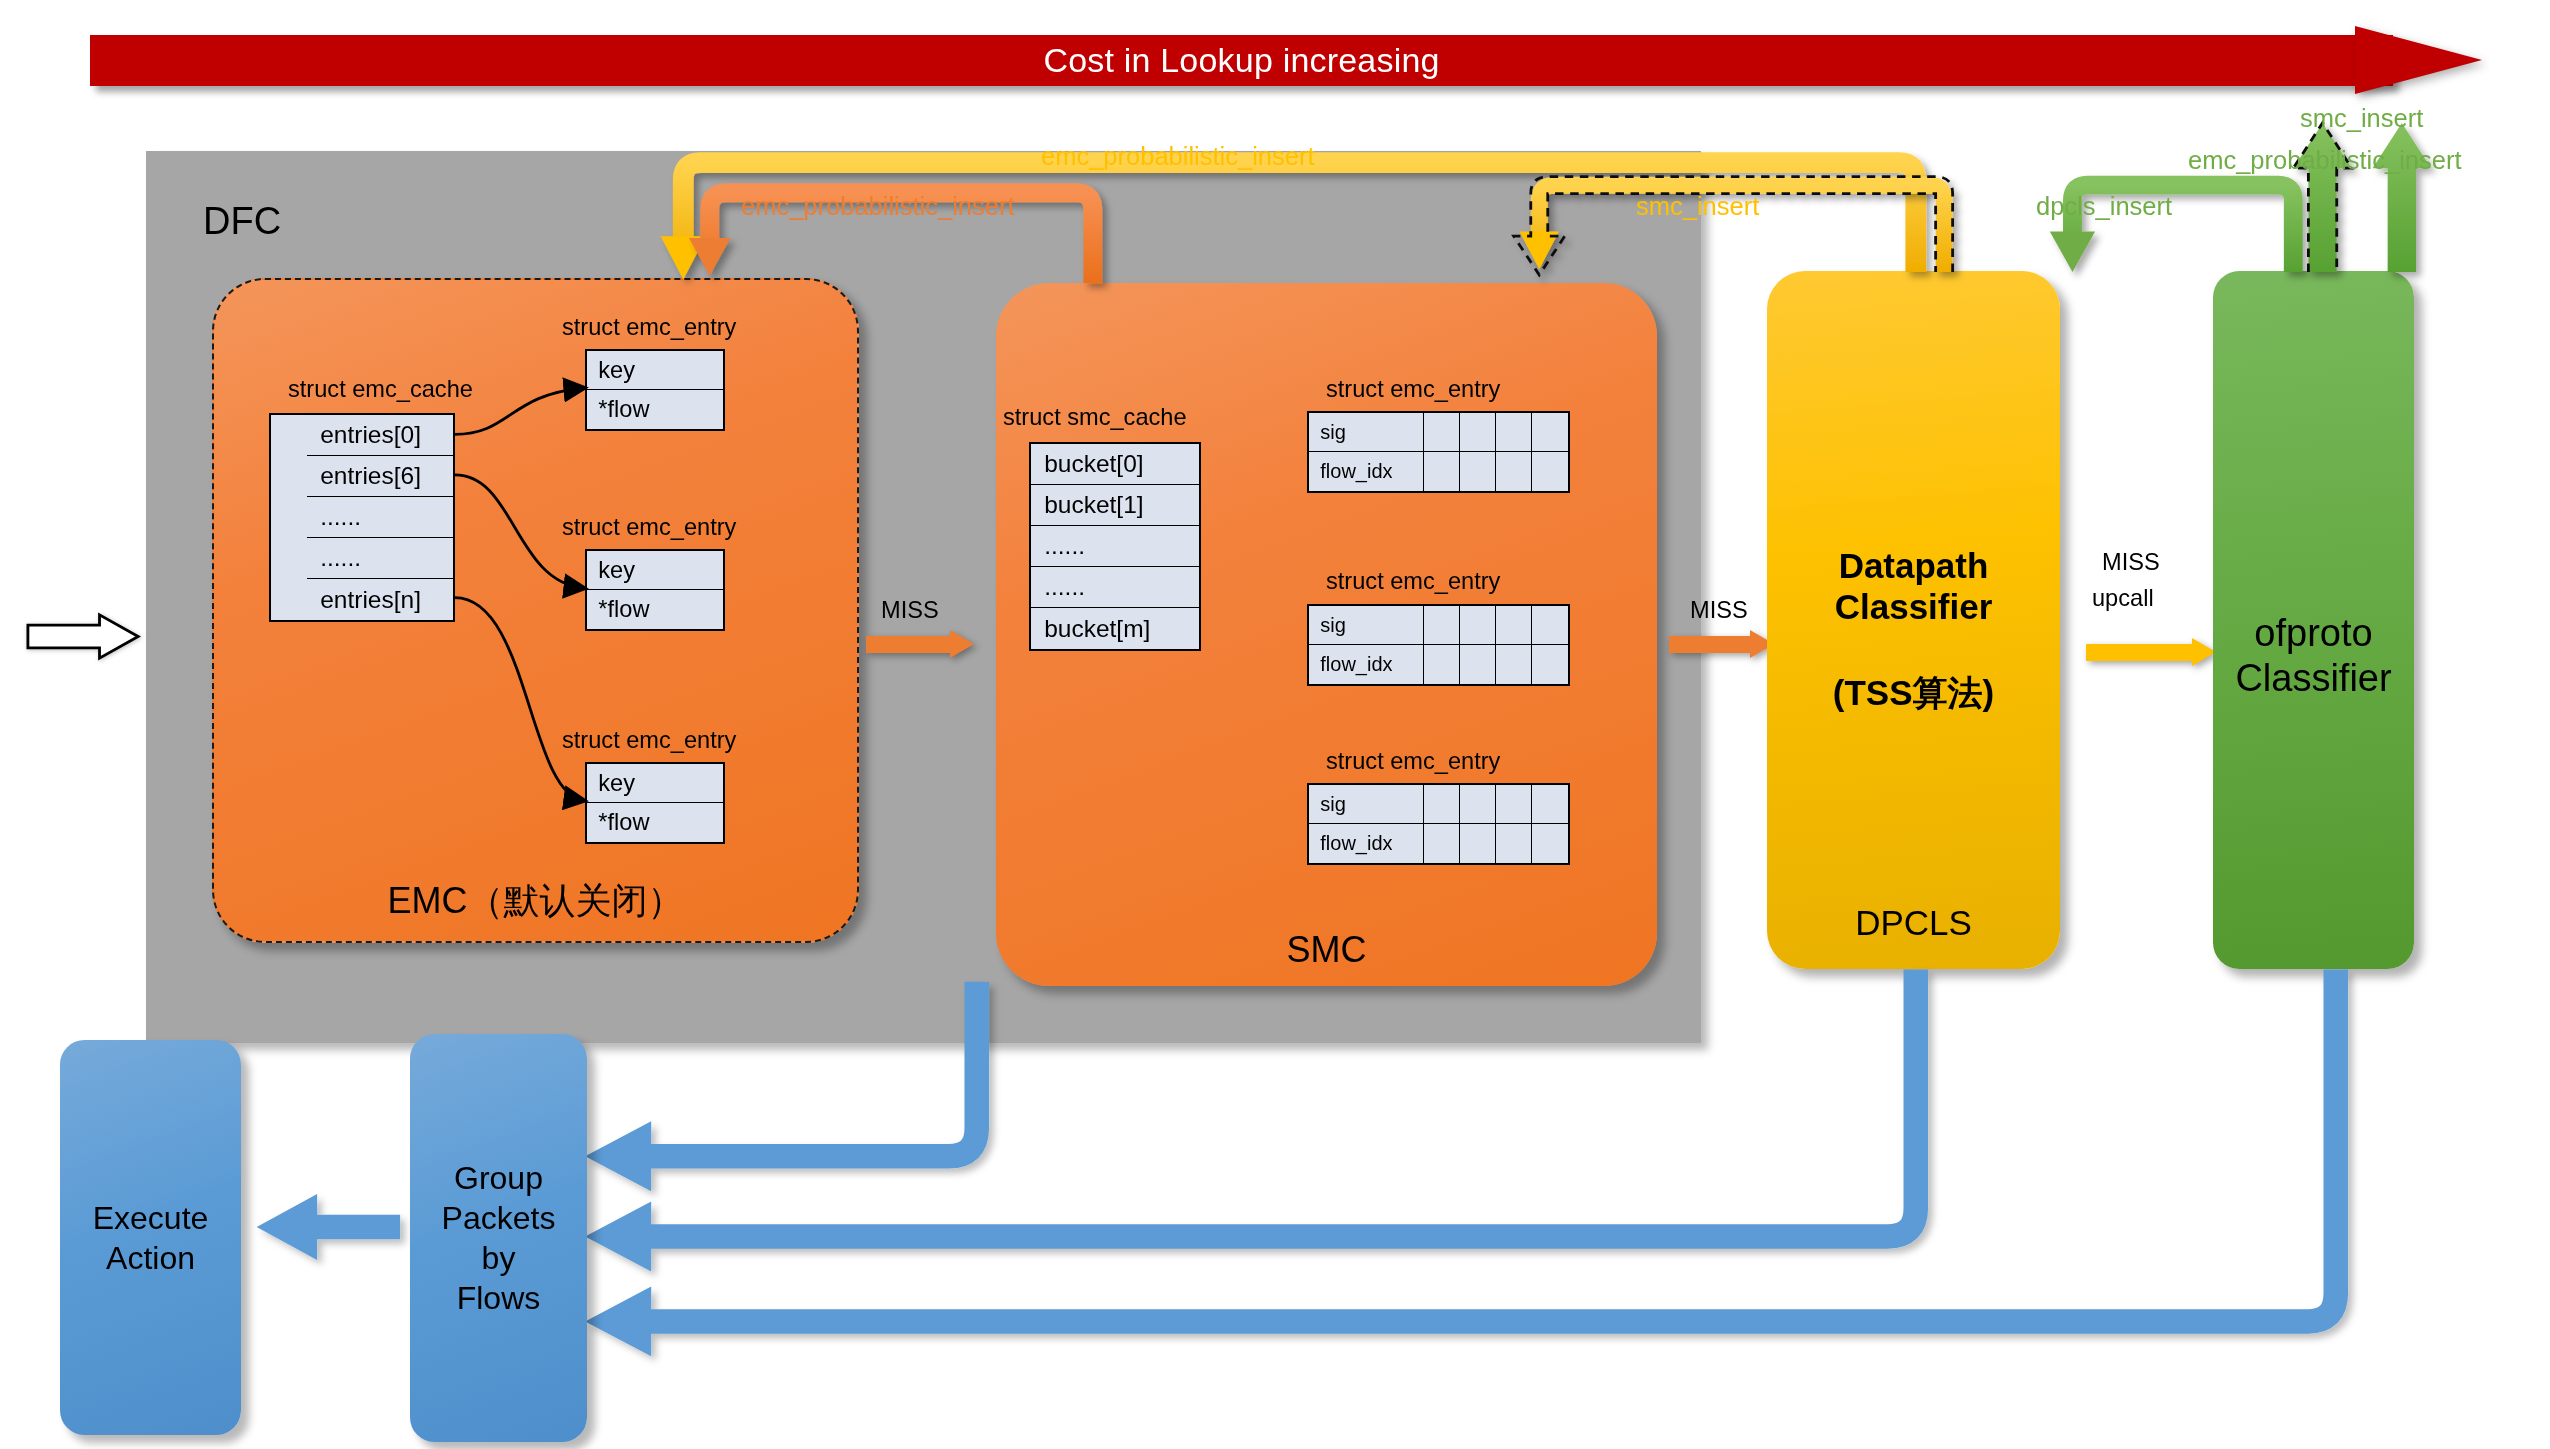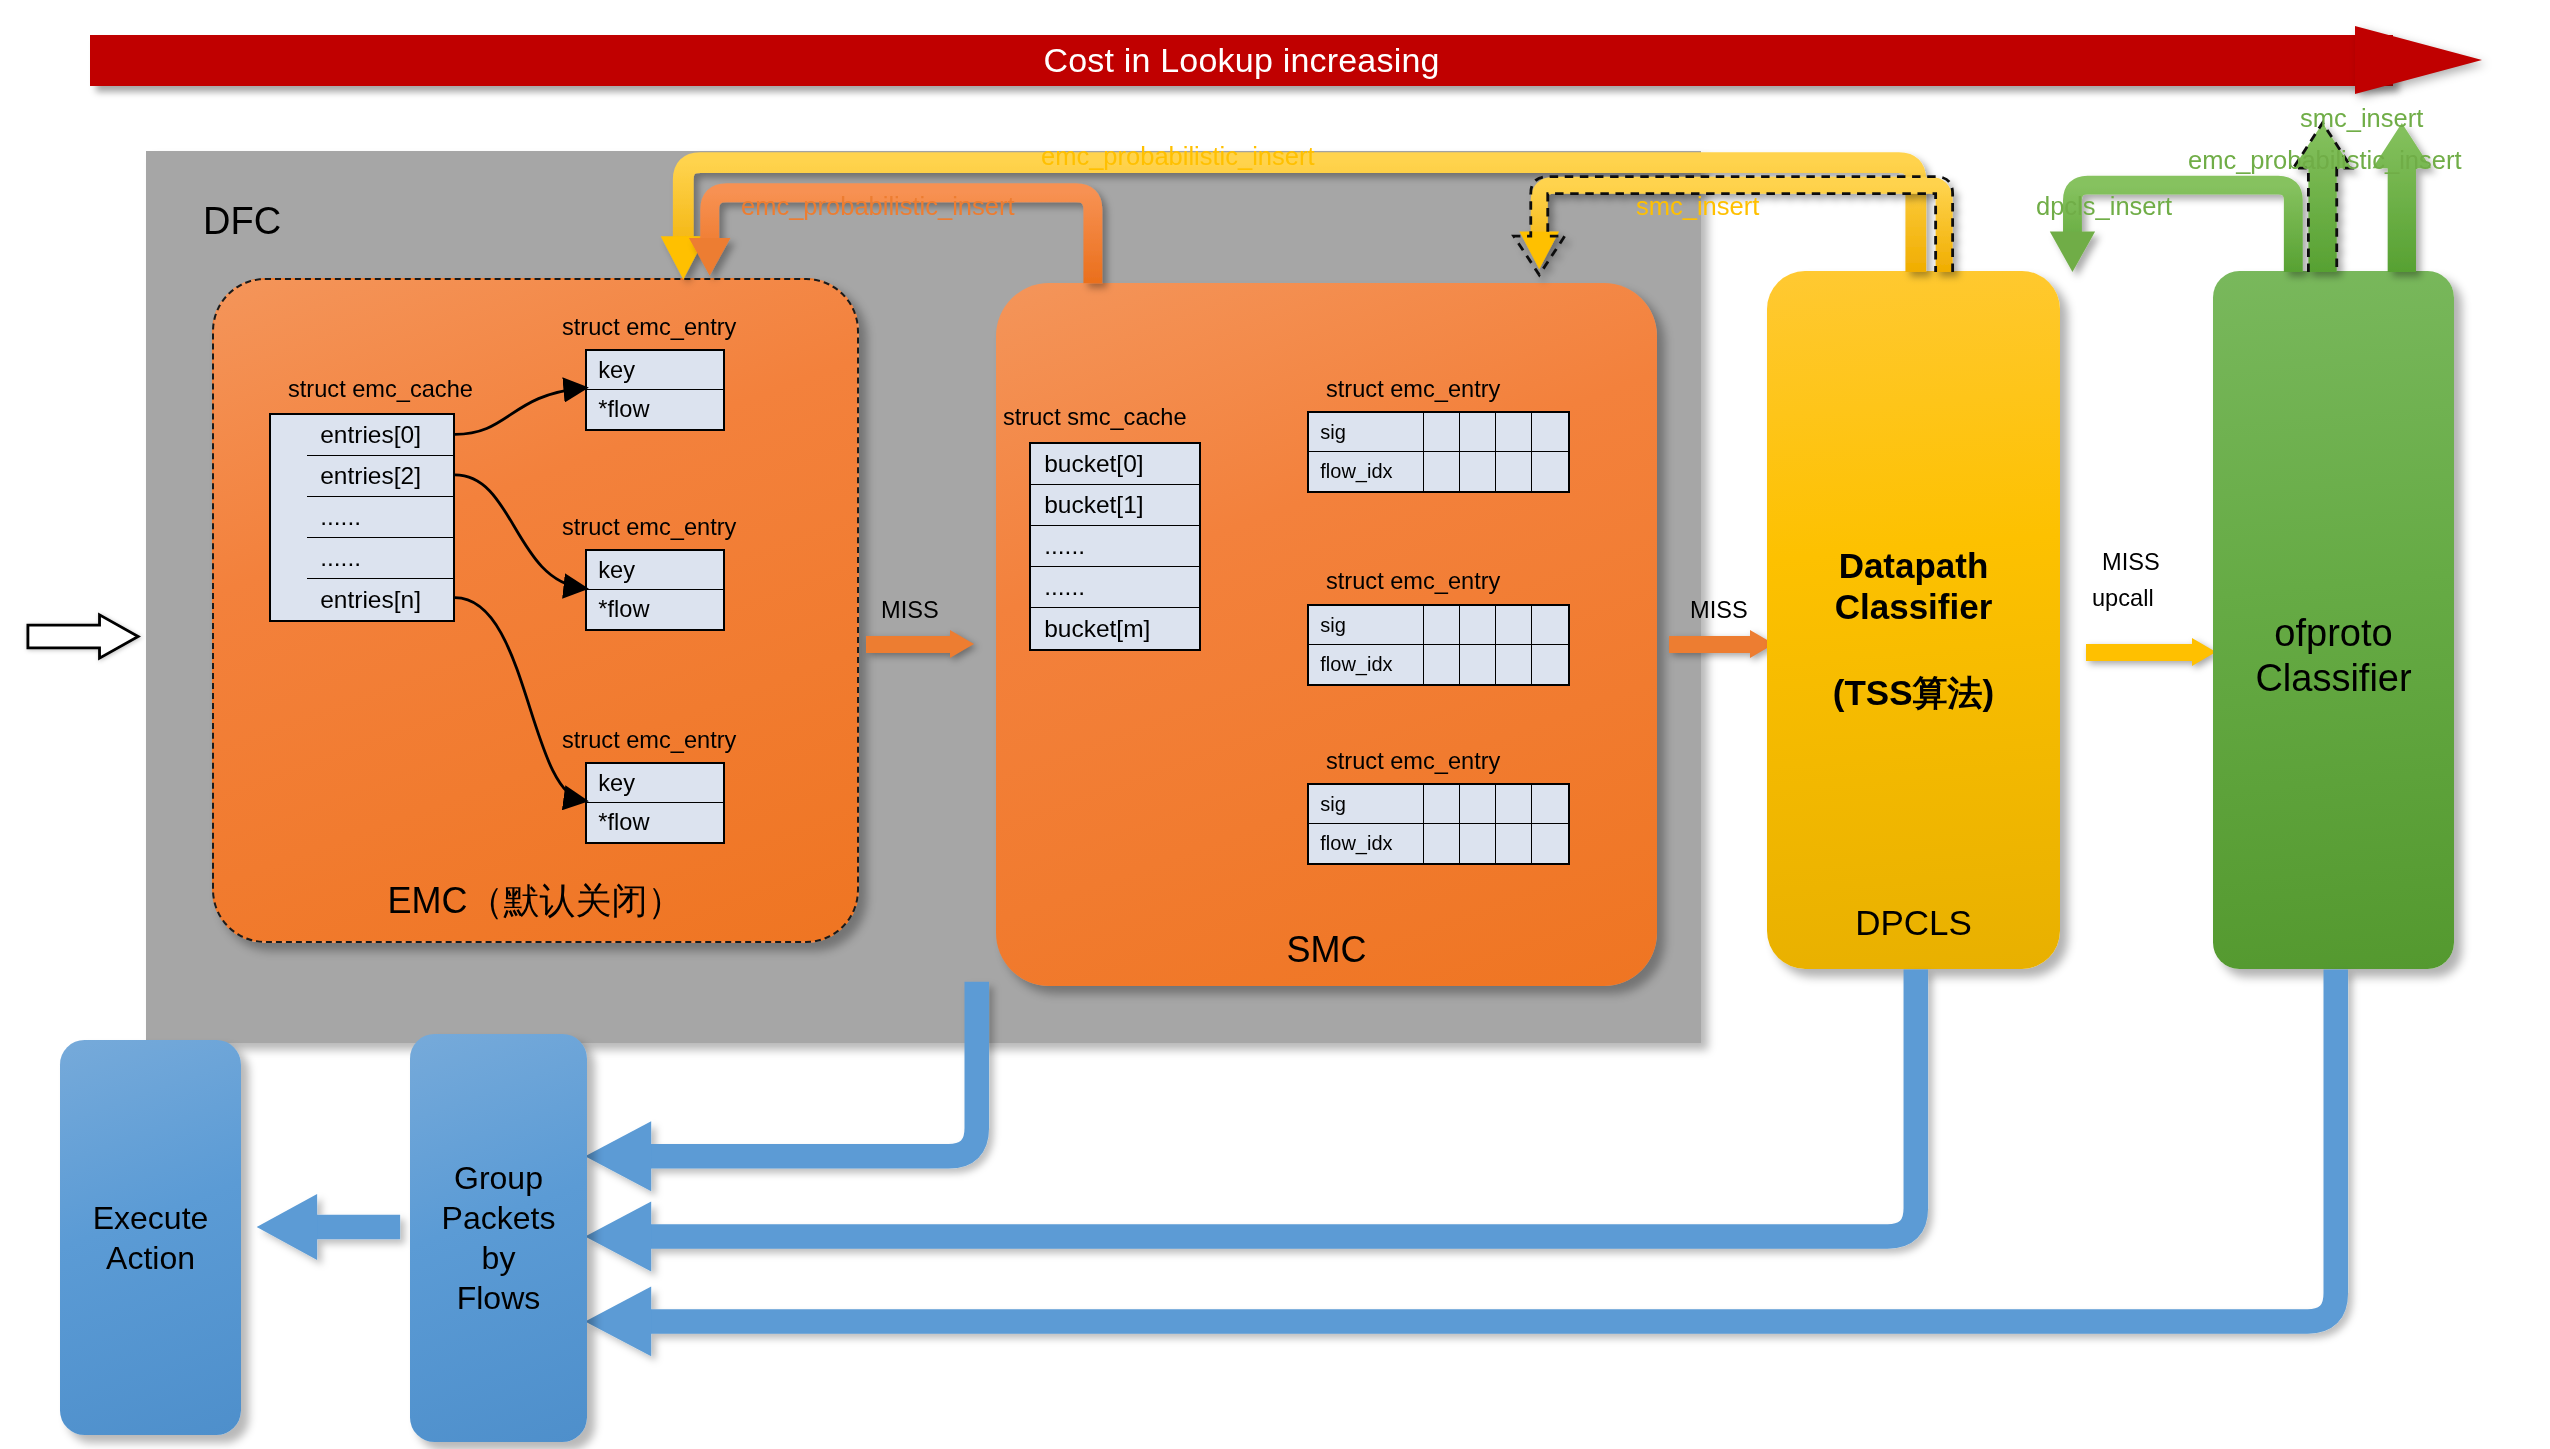--- a/index.html
+++ b/index.html
@@ -107,21 +107,21 @@
   .miss-arrow.yellow .hd { border-left-color: #ffc000; }
 
   
   .dpcls-box {
     position: absolute; left: 1767px; top: 271px; width: 293px; height: 698px;
     border-radius: 38px;
     background: linear-gradient(175deg,#ffc932 0%, #fdc100 40%, #e8b000 100%);
     box-shadow: 7.6px 7.6px 9.4px rgba(0,0,0,0.3);
   }
   .ofproto-box {
-    position: absolute; left: 2213px; top: 271px; width: 241px; height: 698px;
+    position: absolute; left: 2213px; top: 271px; width: 201px; height: 698px;
     border-radius: 26.4px;
     background: linear-gradient(175deg,#79b martin 0%, #6aaf46 0%, #64a942 45%, #539b35 100%);
     background: linear-gradient(175deg,#79b85c 0%, #66ab45 45%, #54992f 100%);
     box-shadow: 7.6px 7.6px 9.4px rgba(0,0,0,0.3);
   }
   .box-title {
     position: absolute; left: 0; right: 0; text-align: center;
     font-size: 35px; font-weight: bold; color: #000; line-height: 1.18;
   }
   .box-title.plain { font-weight: normal; font-size: 38px; }
@@ -168,21 +168,21 @@
     <path d="M2,14 L78,14 L78,3 L119,26 L78,49 L78,38 L2,38 Z" fill="#ffffff" stroke="#000" stroke-width="3"></path>
   </svg>
 
   <div class="emc-box">
     <div class="cache-caption">EMC（默认关闭）</div>
   </div>
 
   <div class="struct-title" style="left:244px; top:376px;margin-left:44px;">struct emc_cache</div>
   <div class="cells" style="left:269px; top:413px; width:186px;padding-left:36px;">
     <div class="row">entries[0]</div>
-    <div class="row">entries[2]</div>
+    <div class="row">entries[6]</div>
     <div class="row">......</div>
     <div class="row">......</div>
     <div class="row">entries[n]</div>
   </div>
 
   <div class="struct-title" style="left:562px; top:314px;">struct emc_entry</div>
   <div class="kf" style="left:585px; top:349px; width:140px;">
     <div class="row">key</div>
     <div class="row">*flow</div>
   </div>

